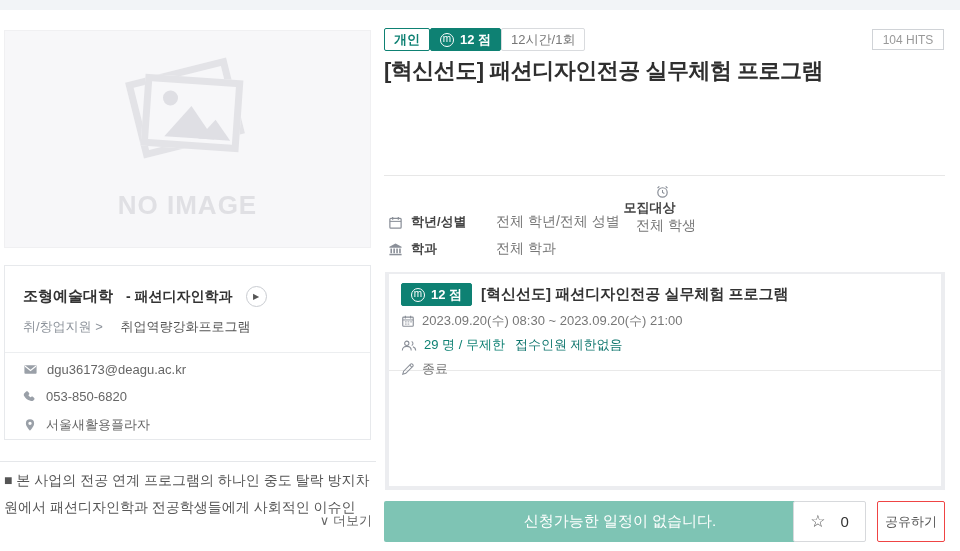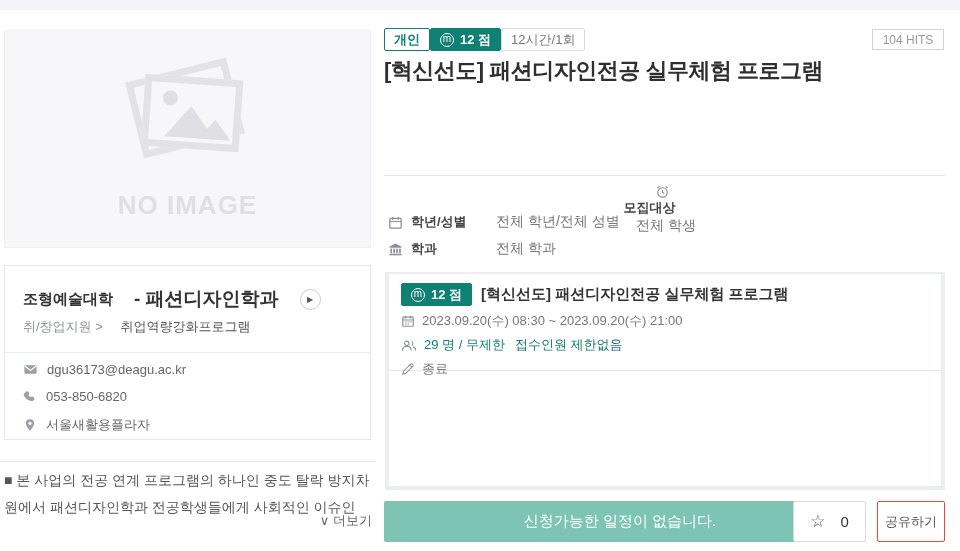--- a/index.html
+++ b/index.html
@@ -23,23 +23,23 @@
             border-bottom:32px solid #dfdfe4; }
   .ph-mt2 { position:absolute; left:50px; top:34px; width:0; height:0;
             border-left:16px solid transparent; border-right:16px solid transparent;
             border-bottom:20px solid #dfdfe4; }
   .noimage-label { position:absolute; left:0; bottom:26px; width:100%; text-align:center;
                    font-size:26px; font-weight:bold; color:#e0e0e4; letter-spacing:1px; }
 
   .leftcard { position:absolute; left:4px; top:265px; width:367px; height:175px;
               border:1px solid #e7e9ec; background:#fff; }
   .dept-row { position:absolute; left:18px; top:20px; display:flex; align-items:center;
-              gap:21px; white-space:nowrap; }
+              gap:13px; white-space:nowrap; }
   .college { font-size:15px; font-weight:bold; color:#333; }
-  .department { font-size:19px; font-weight:bold; color:#333; }
+  .department { font-size:14px; font-weight:bold; color:#333; }
   .play-btn { width:21px; height:21px; border:1px solid #c9ccd1; border-radius:50%;
               background:#fff; display:flex; align-items:center; justify-content:center;
               font-size:8px; color:#555; cursor:pointer; }
   .crumb-row { position:absolute; left:18px; top:52px; font-size:13px; color:#8d939b;
                white-space:nowrap; }
   .crumb-item { color:#555; margin-left:14px; }
   .card-div { position:absolute; left:0; right:0; top:86px; border-top:1px solid #eceef0; }
   .contact-row { position:absolute; left:18px; display:flex; align-items:center; gap:9px;
                  font-size:13px; color:#666; white-space:nowrap; }
   .c1 { top:96px; } .c2 { top:123px; } .c3 { top:150px; }

